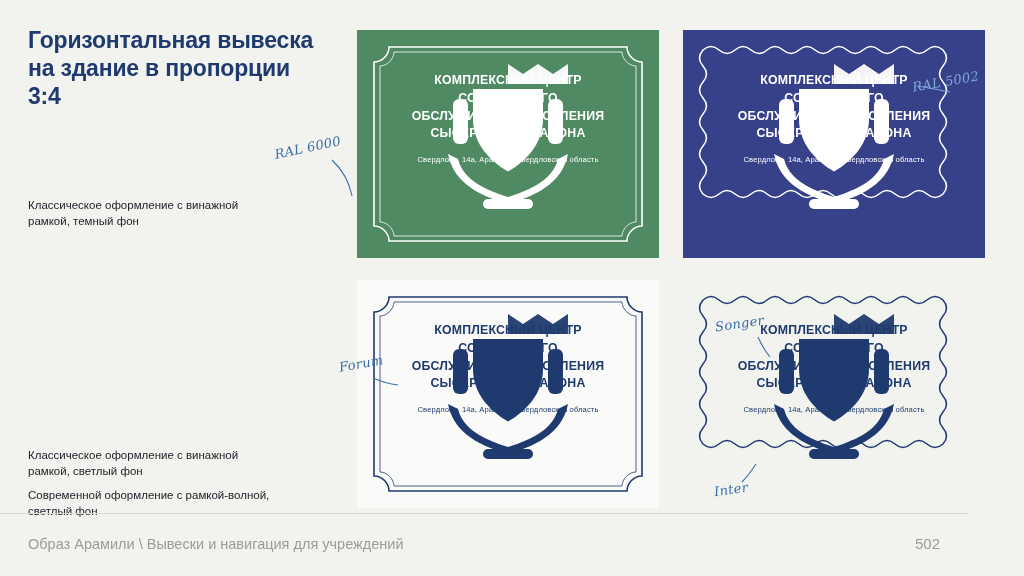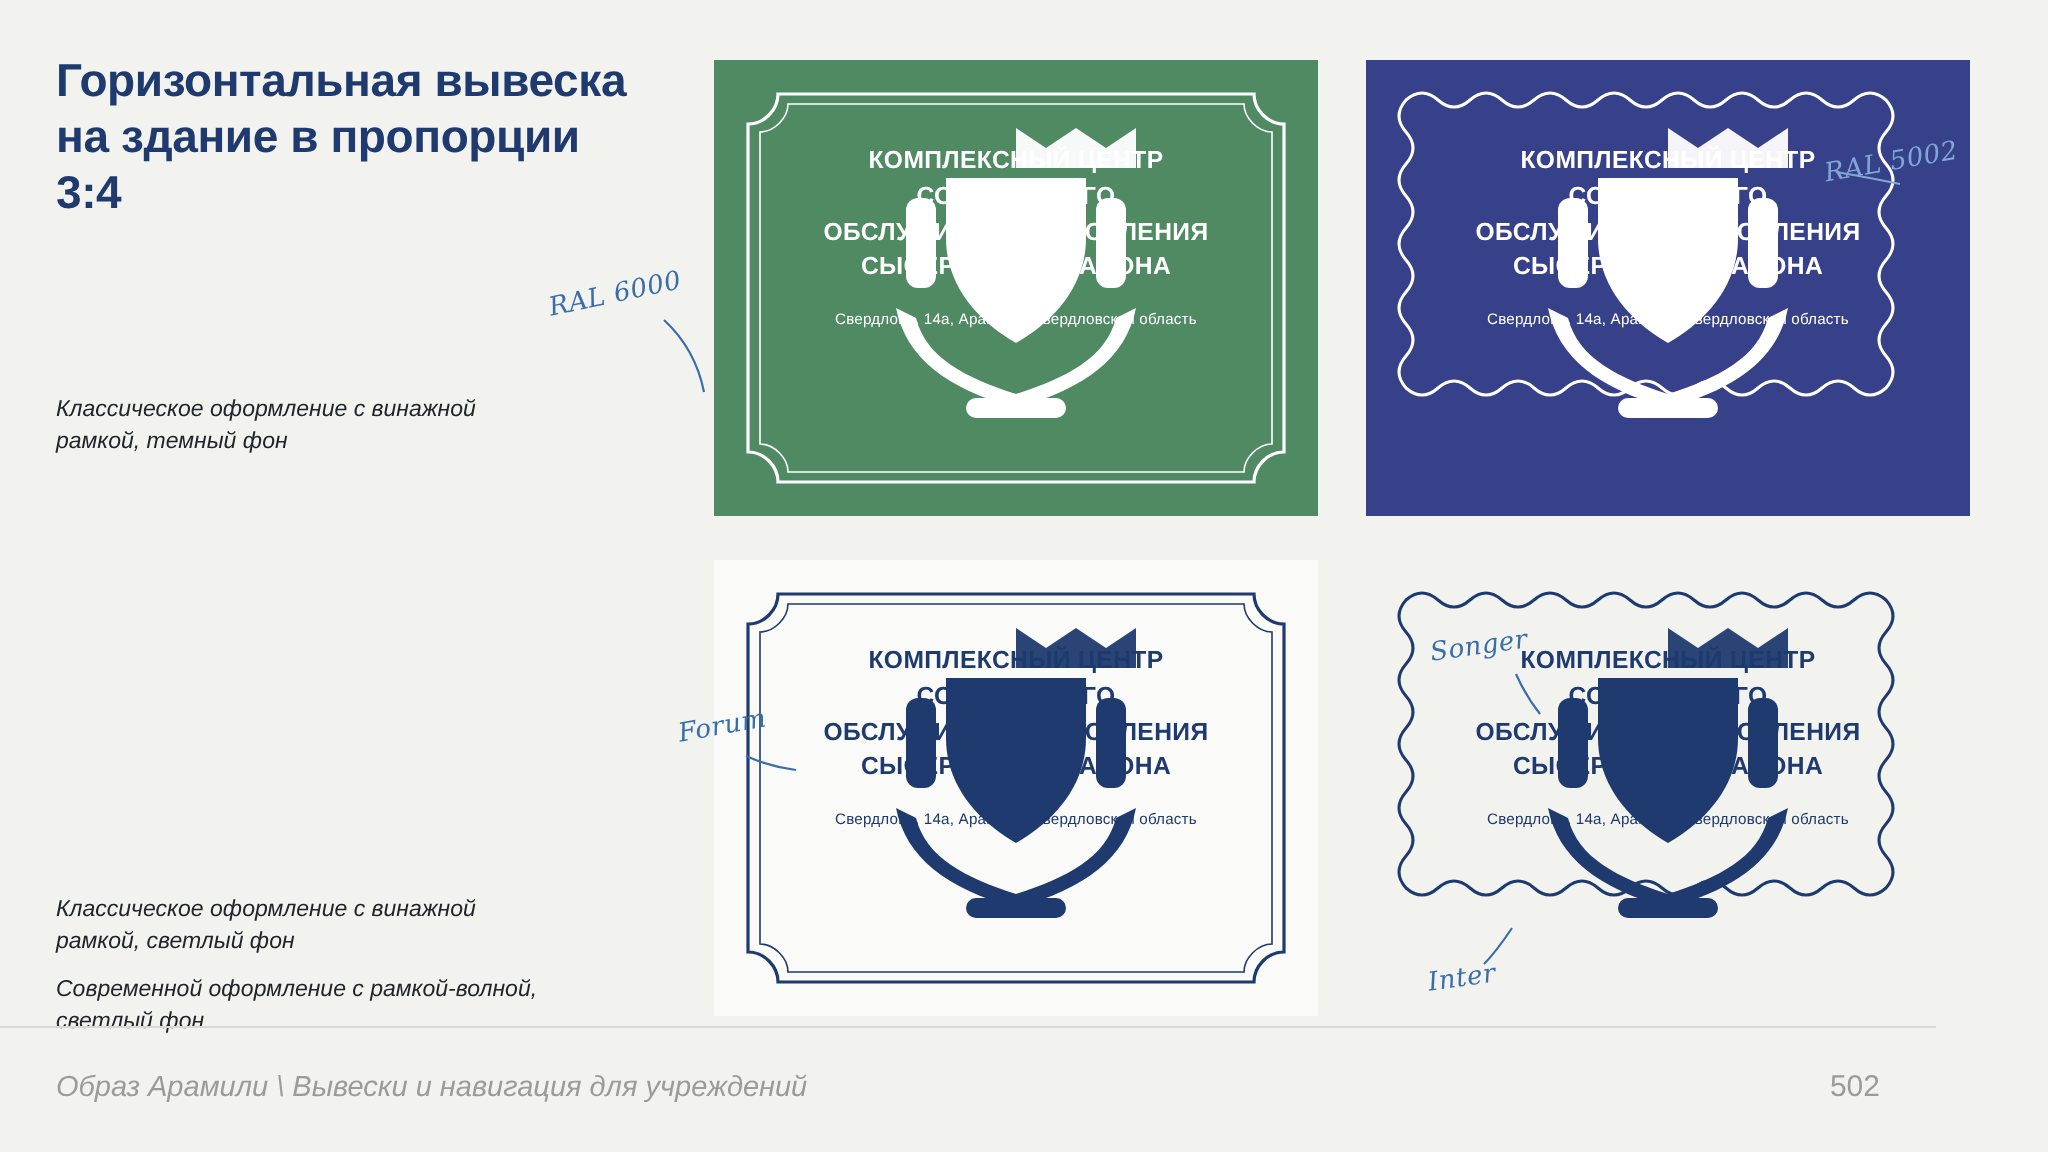--- a/index.html
+++ b/index.html
@@ -28,39 +28,37 @@
     letter-spacing: -0.2px;
   }
 
   
   .caption {
     position: absolute;
     width: 245px;
     font-size: 11.5px;
     line-height: 1.38;
     color: #20252b;
-    font-style: italic;
   }
   .cap-a { left: 28px; top: 198px; }
   .cap-b { left: 28px; top: 238px; }
   .cap-c { left: 28px; top: 448px; }
   .cap-d { left: 28px; top: 488px; }
 
   
   .footer-line {
     position: absolute;
     left: 0; right: 0; bottom: 62px;
     height: 1px; background: #d9d9d4;
   }
   .footer-left {
     position: absolute;
     left: 28px; bottom: 24px;
     font-size: 14.5px;
     color: #9b9b98;
-    font-style: italic;
   }
   .footer-right {
     position: absolute;
     right: 28px; bottom: 24px;
     font-size: 15px;
     color: #9b9b98;
     text-align: right;
   }
 
   

